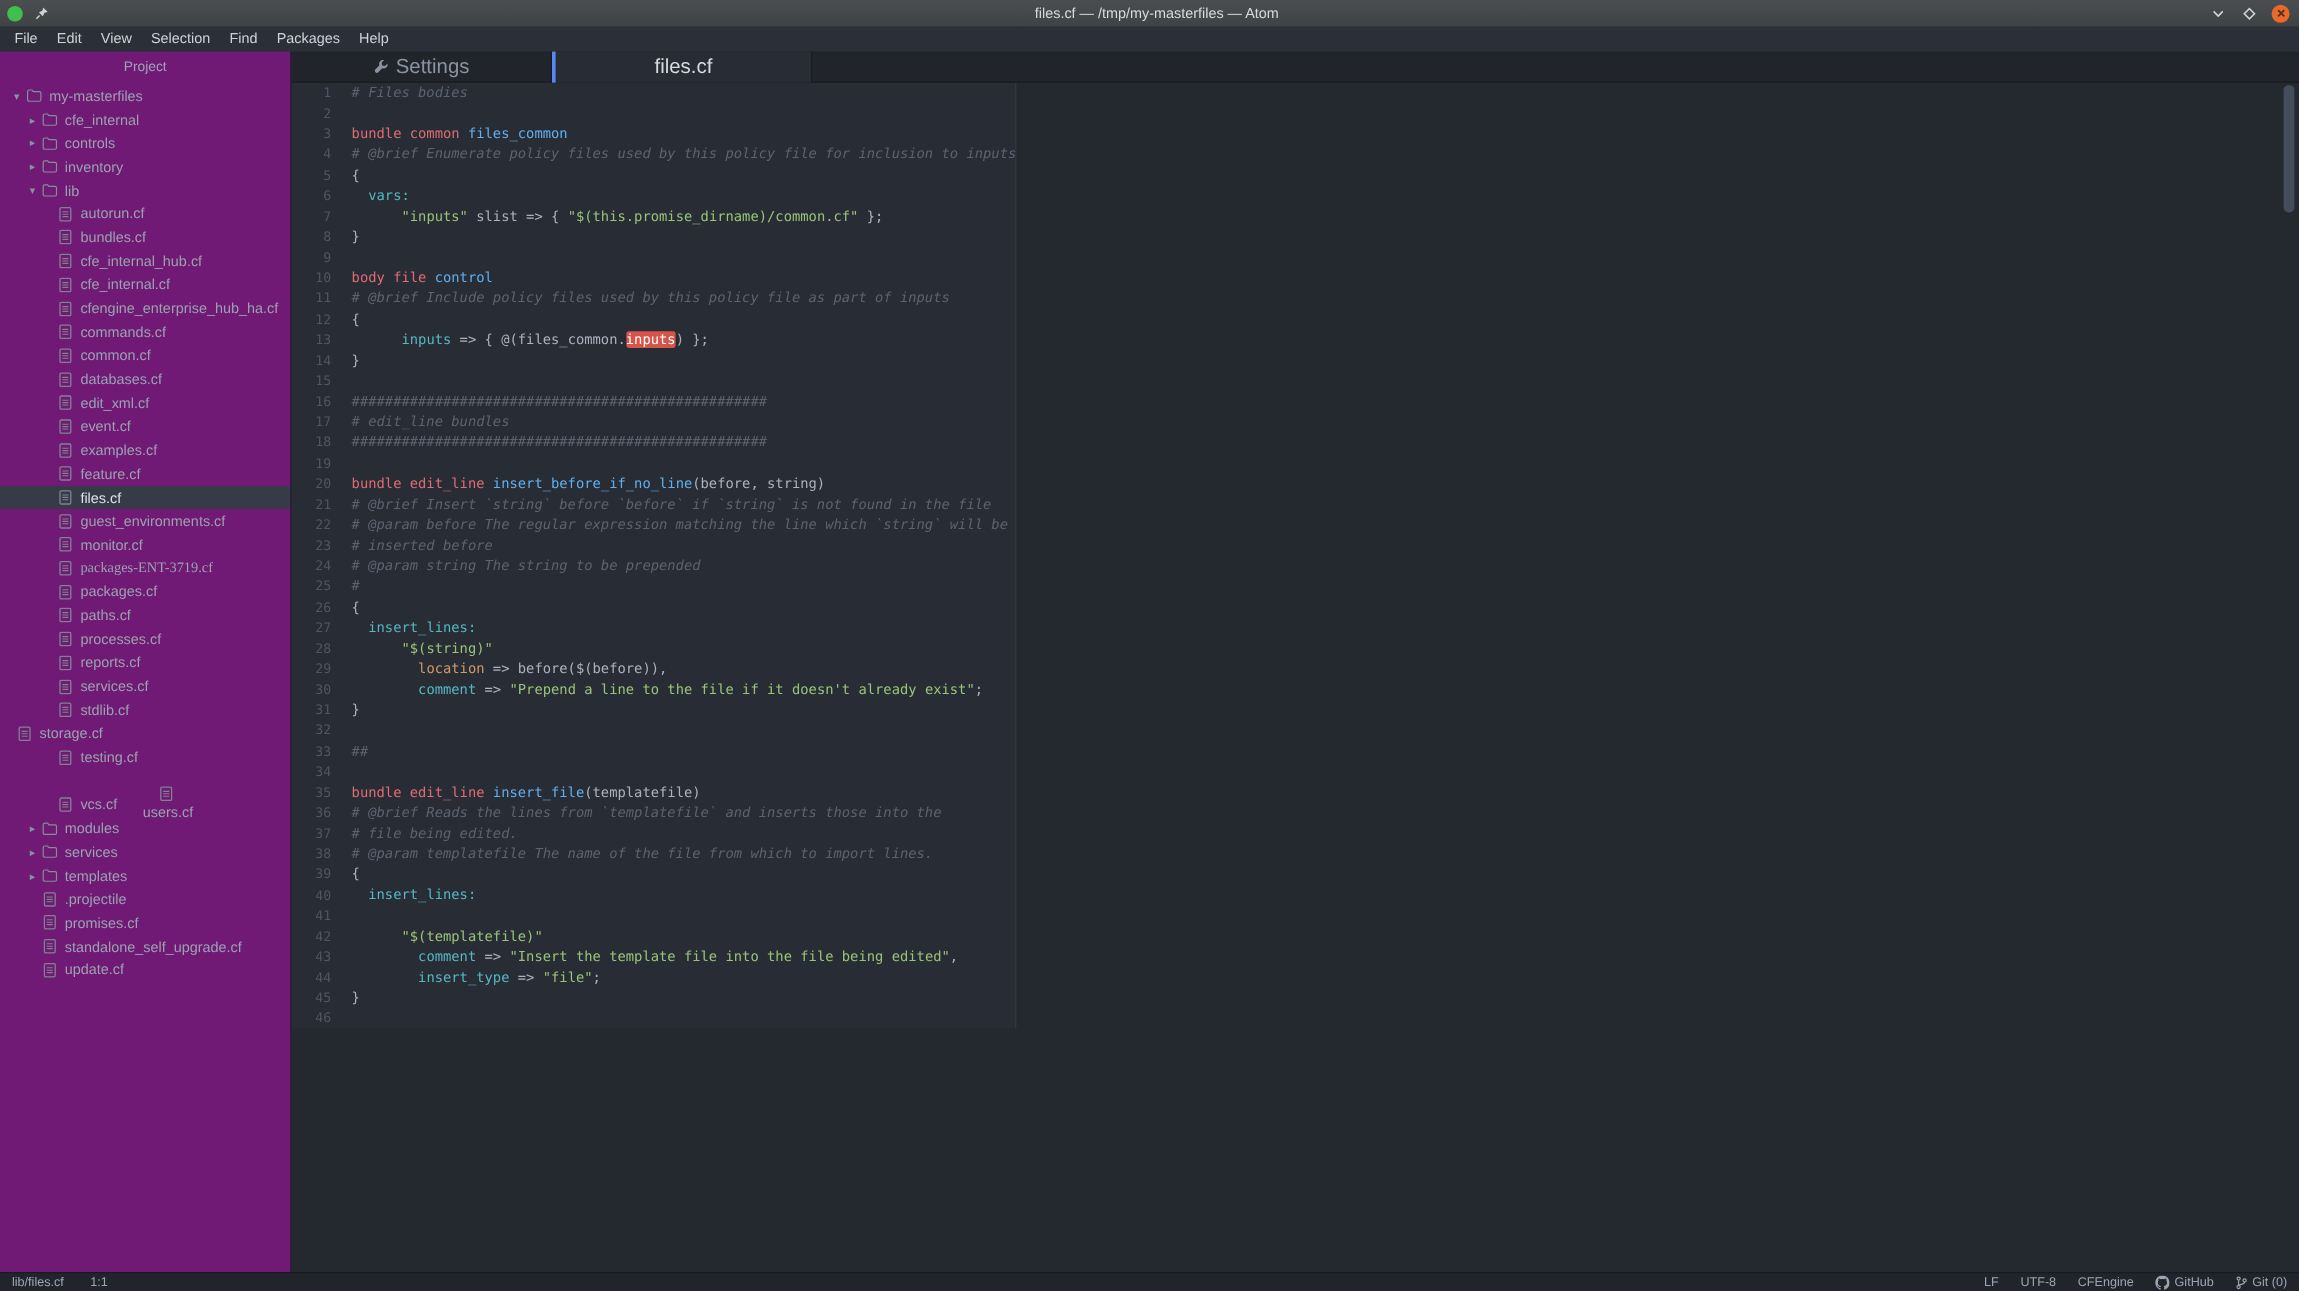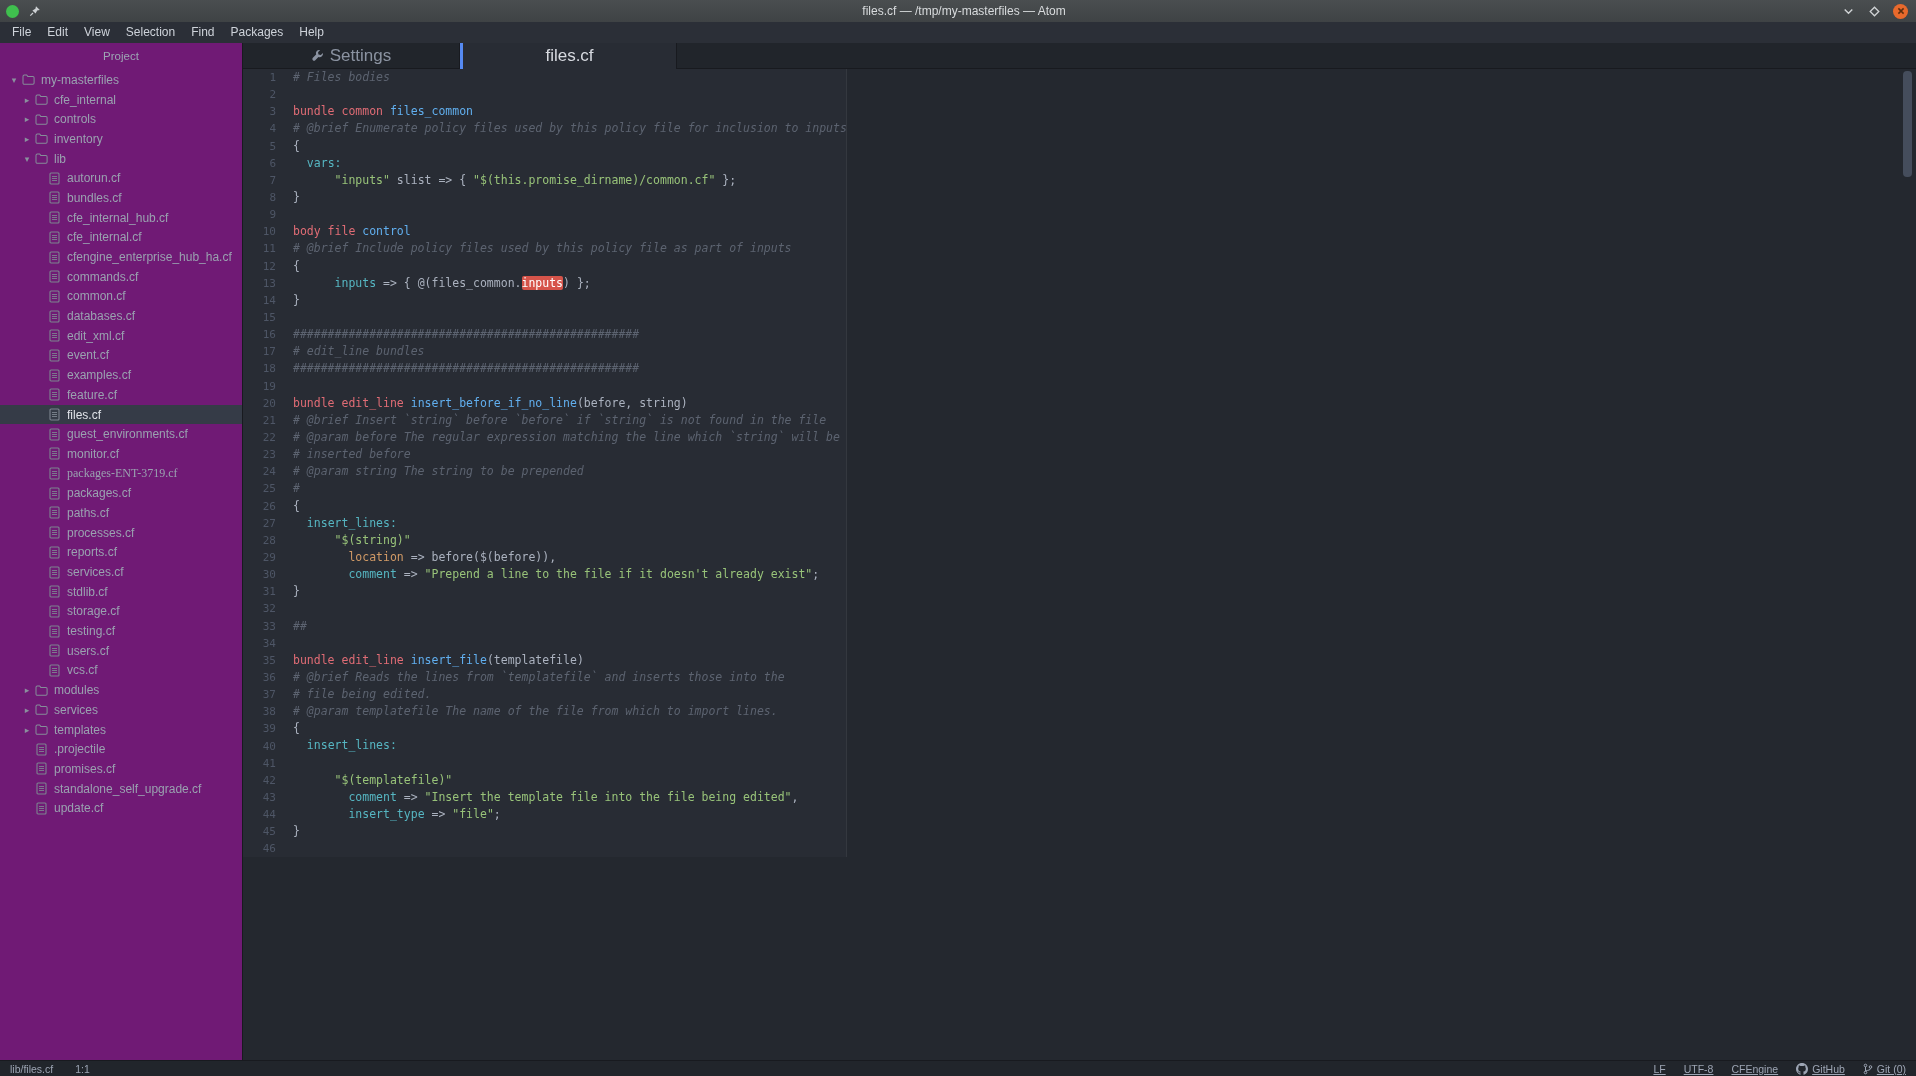--- a/index.html
+++ b/index.html
@@ -106,21 +106,21 @@
     background:#454d5c; border-radius:4px;
   }
 
   
   .statusbar {
     height:16px; flex:0 0 16px; background:#21252b; border-top:1px solid #181a1f;
     display:flex; align-items:center; justify-content:space-between;
     padding:0 10px; font-size:10.5px; color:#9da5b4;
   }
   .sb-left { display:flex; align-items:center; gap:22px; }
-  .sb-right { display:flex; align-items:center; gap:18px;text-decoration:underline; }
+  .sb-right { display:flex; align-items:center; gap:18px; }
   .sb-group { display:inline-flex; align-items:center; gap:4px; }
 </style>
 </head>
 <body>
 
 <div class="titlebar">
   <div class="tb-left">
     <span class="app-dot"></span>
     <span class="wc">
       <svg width="12" height="12" viewBox="0 0 12 12">
@@ -423,41 +423,41 @@
         <div class="tree-row" style="padding-left: 34px;">
           <span class="chevron"></span>
           <span class="t-icon">
             <svg width="11" height="13" viewBox="0 0 11 13">
               <rect x="1" y="1" width="9" height="11" rx="1" fill="none" stroke="#7d8490" stroke-width="1.1"></rect>
               <path d="M3 4.5h5M3 6.5h5M3 8.5h5" stroke="#7d8490" stroke-width="0.9"></path>
             </svg>
           </span>
           <span class="t-label">stdlib.cf</span>
         </div>
-        <div class="tree-row" style="padding-left: 34px;">
+        <div class="tree-row" style="">
           <span class="chevron"></span>
           <span class="t-icon">
             <svg width="11" height="13" viewBox="0 0 11 13">
               <rect x="1" y="1" width="9" height="11" rx="1" fill="none" stroke="#7d8490" stroke-width="1.1"></rect>
               <path d="M3 4.5h5M3 6.5h5M3 8.5h5" stroke="#7d8490" stroke-width="0.9"></path>
             </svg>
           </span>
           <span class="t-label">storage.cf</span>
         </div>
         <div class="tree-row" style="padding-left: 34px;">
           <span class="chevron"></span>
           <span class="t-icon">
             <svg width="11" height="13" viewBox="0 0 11 13">
               <rect x="1" y="1" width="9" height="11" rx="1" fill="none" stroke="#7d8490" stroke-width="1.1"></rect>
               <path d="M3 4.5h5M3 6.5h5M3 8.5h5" stroke="#7d8490" stroke-width="0.9"></path>
             </svg>
           </span>
           <span class="t-label">testing.cf</span>
         </div>
-        <div class="tree-row" style="padding-left: 34px;">
+        <div class="tree-row" style="padding-left: 34px; flex-direction: column;">
           <span class="chevron"></span>
           <span class="t-icon">
             <svg width="11" height="13" viewBox="0 0 11 13">
               <rect x="1" y="1" width="9" height="11" rx="1" fill="none" stroke="#7d8490" stroke-width="1.1"></rect>
               <path d="M3 4.5h5M3 6.5h5M3 8.5h5" stroke="#7d8490" stroke-width="0.9"></path>
             </svg>
           </span>
           <span class="t-label">users.cf</span>
         </div>
         <div class="tree-row" style="padding-left: 34px;">

